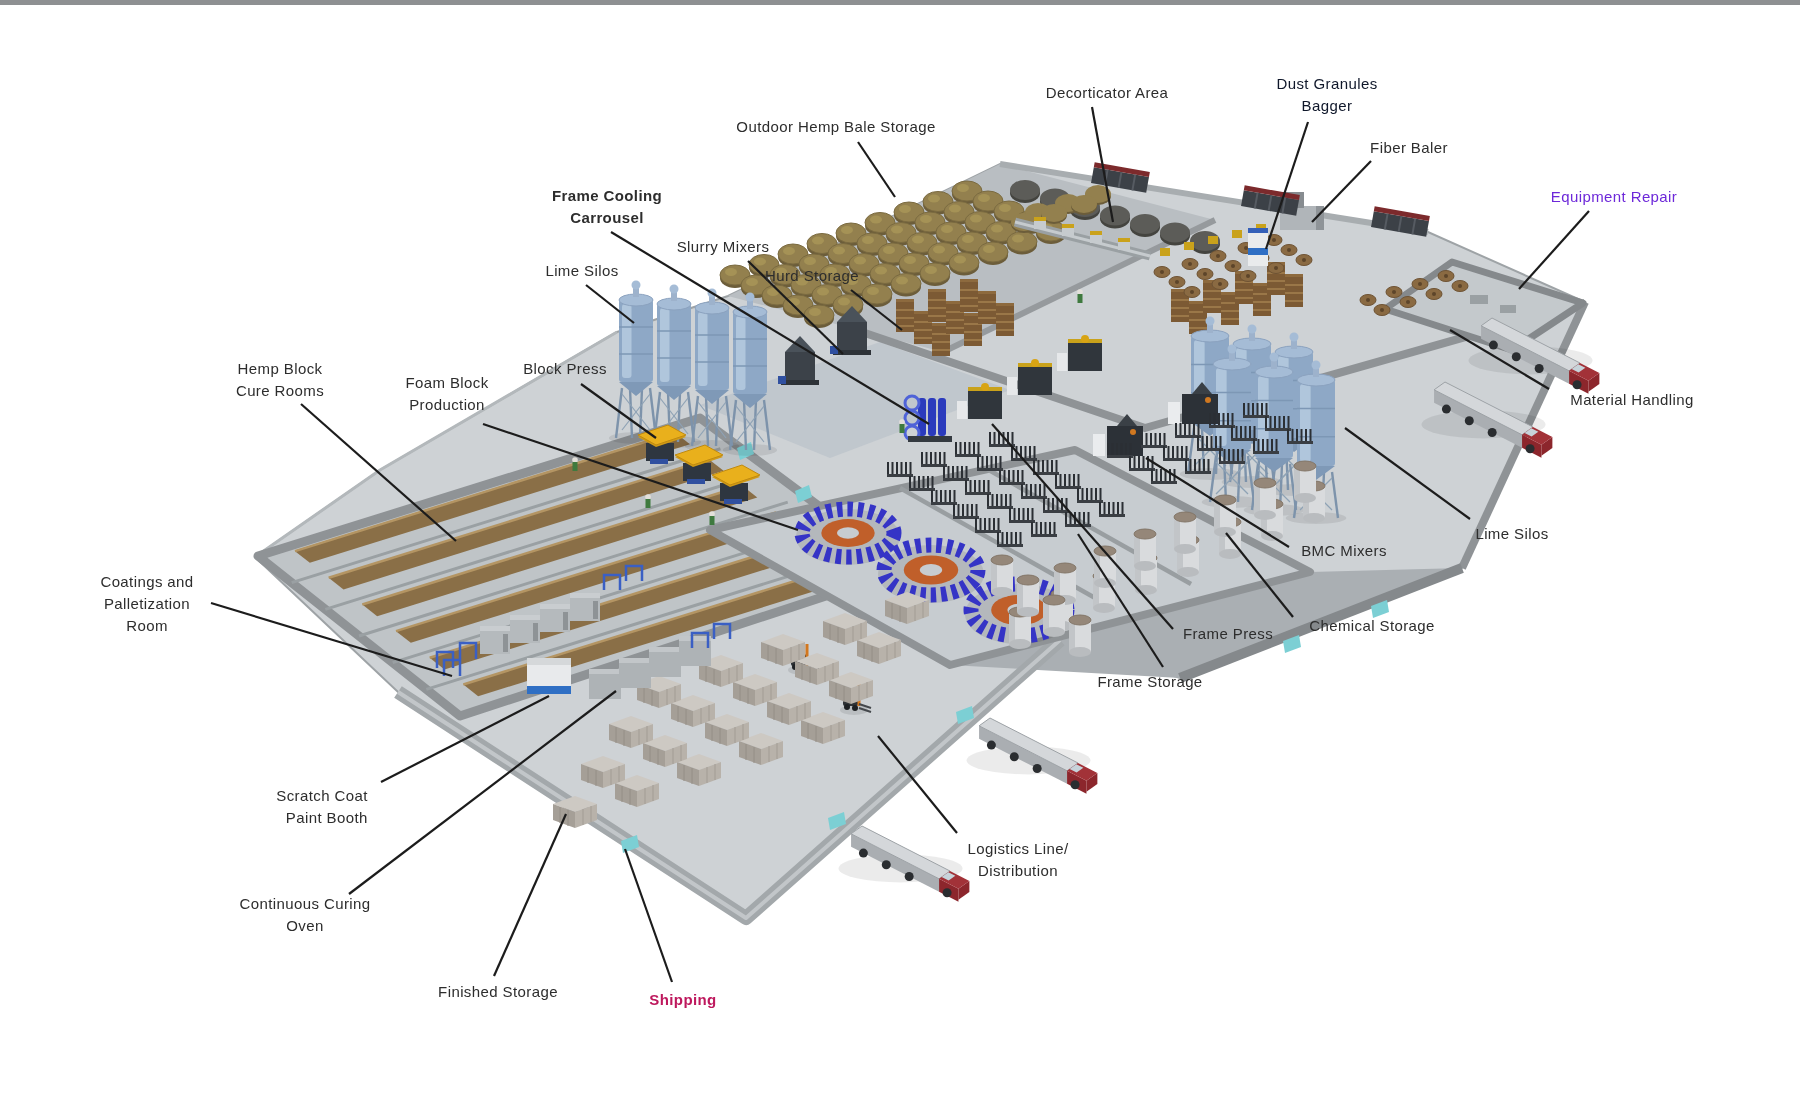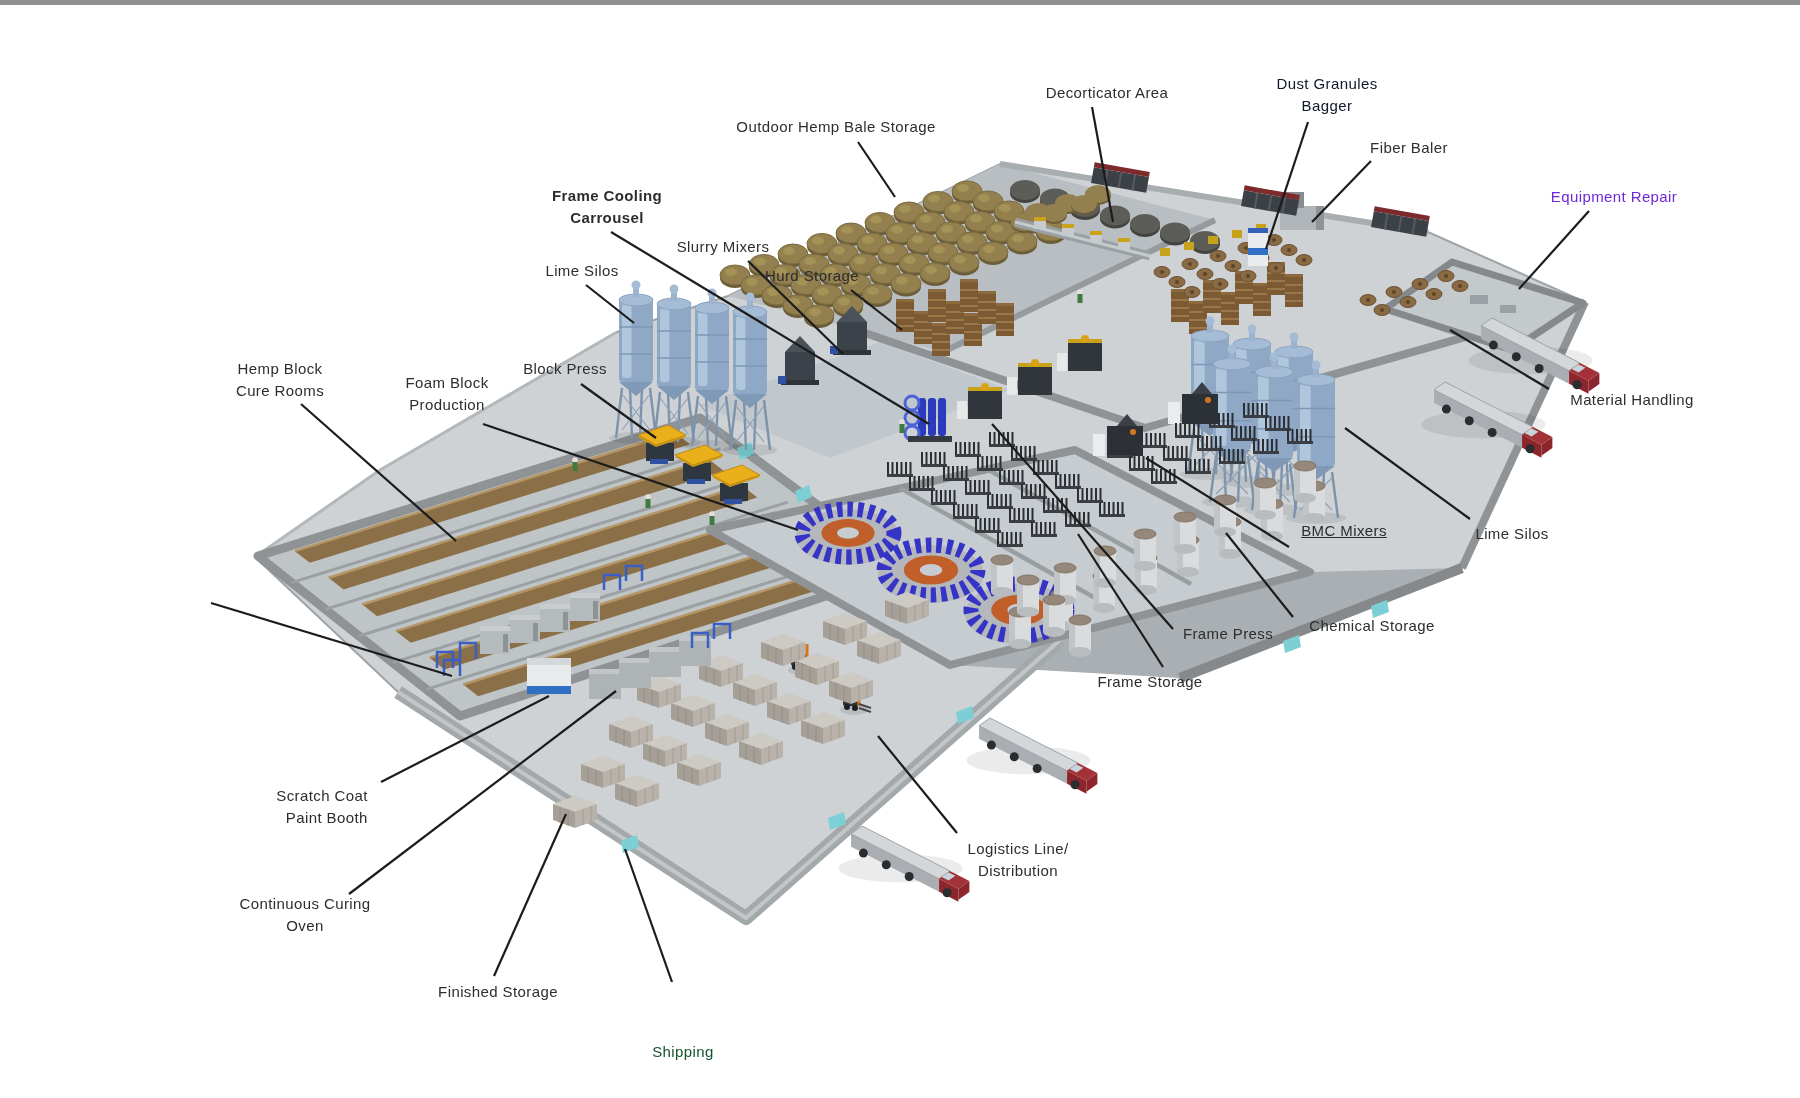--- a/index.html
+++ b/index.html
@@ -1820,44 +1820,49 @@
       <div class="area-label" style="left: 447px; top: 394px; color: rgb(45, 45, 45);">
         <div>Foam Block</div>
         <div>Production</div>
       </div>
       <div class="area-label" style="left: 1632px; top: 400px; color: rgb(45, 45, 45);">
         <div>Material Handling</div>
       </div>
       <div class="area-label" style="left: 1512px; top: 534px; color: rgb(45, 45, 45);">
         <div>Lime Silos</div>
       </div>
-      <div class="area-label" style="left: 1344px; top: 531px; color: rgb(45, 45, 45); text-decoration: underline;">
+      <div class="area-label" style="left: 1344px; top: 551px; color: rgb(45, 45, 45);">
         <div>BMC Mixers</div>
       </div>
       <div class="area-label" style="left: 1372px; top: 626px; color: rgb(45, 45, 45);">
         <div>Chemical Storage</div>
       </div>
       <div class="area-label" style="left: 1228px; top: 634px; color: rgb(45, 45, 45);">
         <div>Frame Press</div>
       </div>
       <div class="area-label" style="left: 1150px; top: 682px; color: rgb(45, 45, 45);">
         <div>Frame Storage</div>
+      </div>
+      <div class="area-label" style="left: 147px; top: 604px; color: rgb(45, 45, 45);">
+        <div>Coatings and</div>
+        <div>Palletization</div>
+        <div>Room</div>
       </div>
       <div class="area-label" style="left: 322px; top: 807px; color: rgb(45, 45, 45); text-align: right;">
         <div>Scratch Coat</div>
         <div>Paint Booth</div>
       </div>
       <div class="area-label" style="left: 305px; top: 915px; color: rgb(45, 45, 45);">
         <div>Continuous Curing</div>
         <div>Oven</div>
       </div>
       <div class="area-label" style="left: 498px; top: 992px; color: rgb(45, 45, 45);">
         <div>Finished Storage</div>
       </div>
-      <div class="area-label" style="left: 683px; top: 1052px; color: #14532d;">
+      <div class="area-label" style="left: 683px; top: 1000px; color: #be185d; font-weight: bold;">
         <div>Shipping</div>
       </div>
       <div class="area-label" style="left: 1018px; top: 860px; color: rgb(45, 45, 45);">
         <div>Logistics Line/</div>
         <div>Distribution</div>
       </div>
     </div>
 </div>
 
 </body></html>

